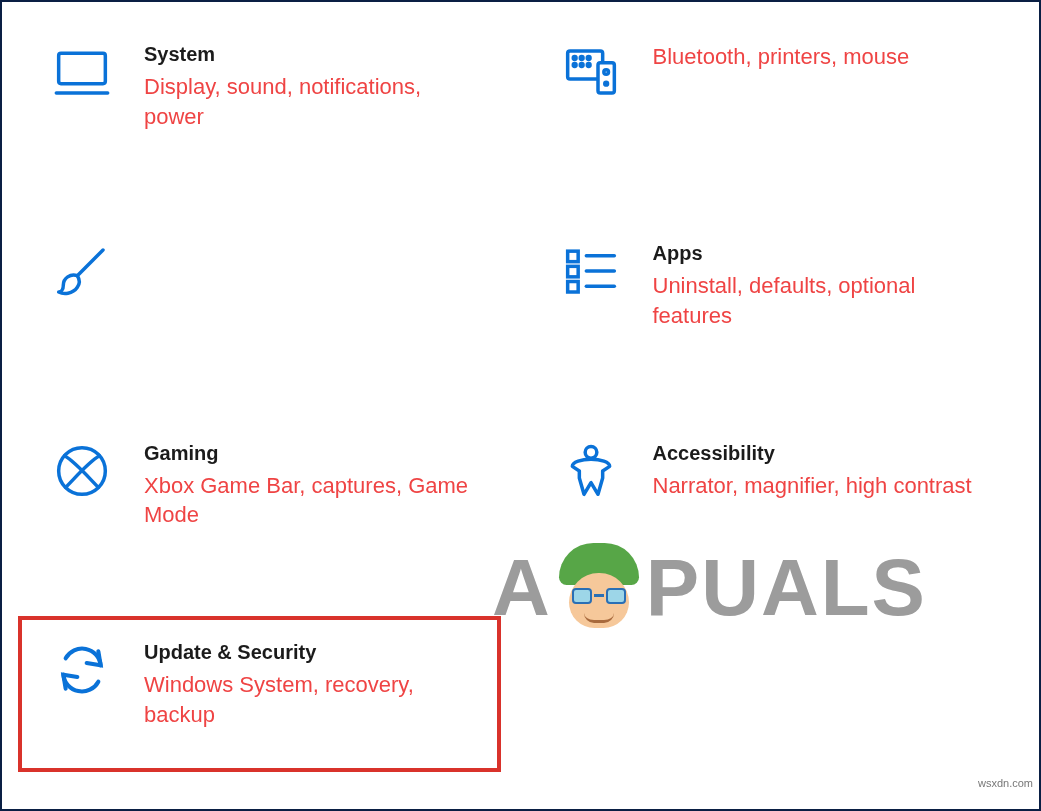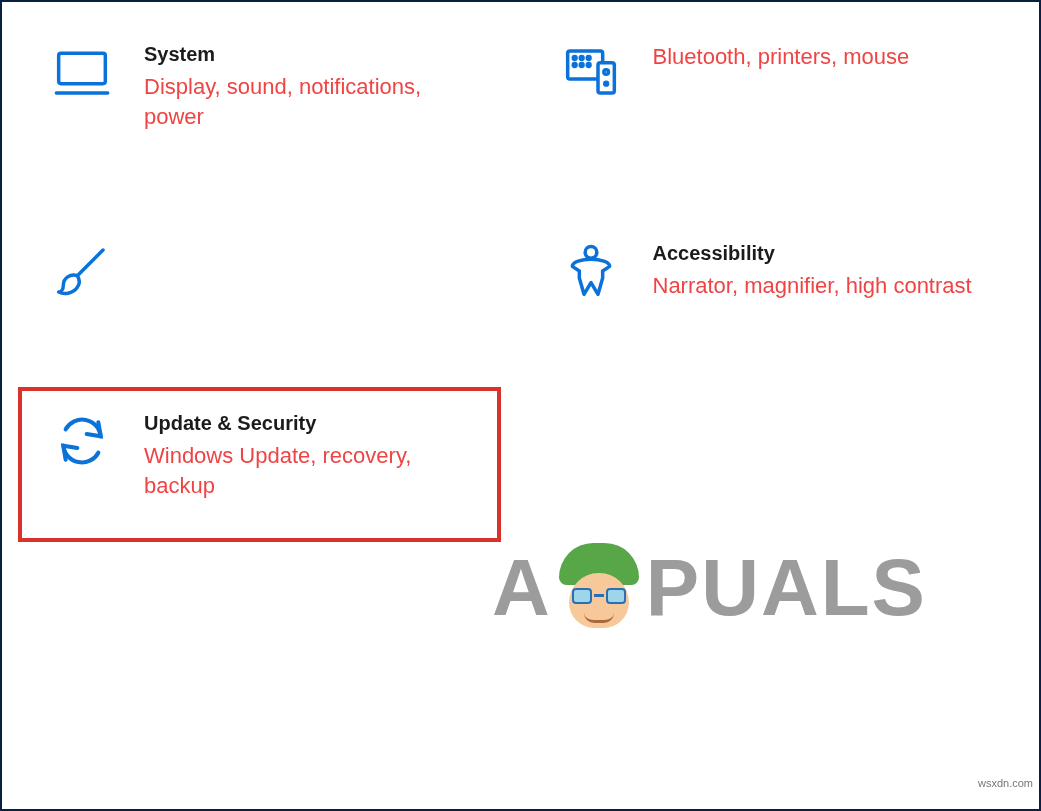--- a/index.html
+++ b/index.html
@@ -143,20 +143,49 @@
     <div class="tile">
       <div class="icon-box">
         <svg viewBox="0 0 48 48" fill="none" stroke="#0a72d8" stroke-width="3" stroke-linecap="round" stroke-linejoin="round">
           <path d="M42 6 L20 28"></path>
           <path d="M20 28 C14 26 8 30 8 36 C8 40 6 42 4 42 C8 44 16 44 20 38 C22 35 22 31 20 28 Z"></path>
         </svg>
       </div>
     </div>
     <div class="tile">
       <div class="icon-box">
+        <svg viewBox="0 0 48 48" fill="none" stroke="#0a72d8" stroke-width="3" stroke-linecap="round">
+          <rect x="4" y="7" width="9" height="9"></rect>
+          <line x1="20" y1="11" x2="44" y2="11"></line>
+          <rect x="4" y="20" width="9" height="9"></rect>
+          <line x1="20" y1="24" x2="44" y2="24"></line>
+          <rect x="4" y="33" width="9" height="9"></rect>
+          <line x1="20" y1="37" x2="44" y2="37"></line>
+        </svg>
+      </div>
+      <div class="text-box">
+        <div class="title">Apps</div>
+        <div class="desc">Uninstall, defaults, optional features</div>
+      </div>
+    </div>
+    <div class="tile">
+      <div class="icon-box">
+        <svg viewBox="0 0 48 48" fill="none" stroke="#0a72d8" stroke-width="3">
+          <circle cx="24" cy="24" r="20"></circle>
+          <path d="M9 11 C18 16 30 30 38 38" stroke-linecap="round"></path>
+          <path d="M39 11 C30 16 18 30 10 38" stroke-linecap="round"></path>
+        </svg>
+      </div>
+      <div class="text-box">
+        <div class="title">Gaming</div>
+        <div class="desc">Xbox Game Bar, captures, Game Mode</div>
+      </div>
+    </div>
+    <div class="tile">
+      <div class="icon-box">
         <svg viewBox="0 0 48 48" fill="none" stroke="#0a72d8" stroke-width="3" stroke-linecap="round" stroke-linejoin="round">
           <circle cx="24" cy="8" r="5"></circle>
           <path d="M8 20 C8 16 16 14 24 14 C32 14 40 16 40 20 L34 24 L34 30 L30 44 L24 34 L18 44 L14 30 L14 24 Z"></path>
         </svg>
       </div>
       <div class="text-box">
         <div class="title">Accessibility</div>
         <div class="desc">Narrator, magnifier, high contrast</div>
       </div>
     </div>
@@ -164,21 +193,21 @@
       <div class="icon-box">
         <svg viewBox="0 0 48 48" fill="none" stroke="#0a72d8" stroke-width="3.5" stroke-linecap="round">
           <path d="M40 20 A16 16 0 0 0 10 14"></path>
           <polyline points="38,8 40,20 28,18"></polyline>
           <path d="M8 28 A16 16 0 0 0 38 34"></path>
           <polyline points="10,40 8,28 20,30"></polyline>
         </svg>
       </div>
       <div class="text-box">
         <div class="title">Update &amp; Security</div>
-        <div class="desc">Windows Update, recovery, backup</div>
+        <div class="desc">Windows System, recovery, backup</div>
       </div>
     </div>
   </div>
 
 <div class="watermark">
   <span class="wtext">A</span>
   <div class="face">
     <div class="hair"></div>
       <div class="skin"></div>
     <div class="glasses">

